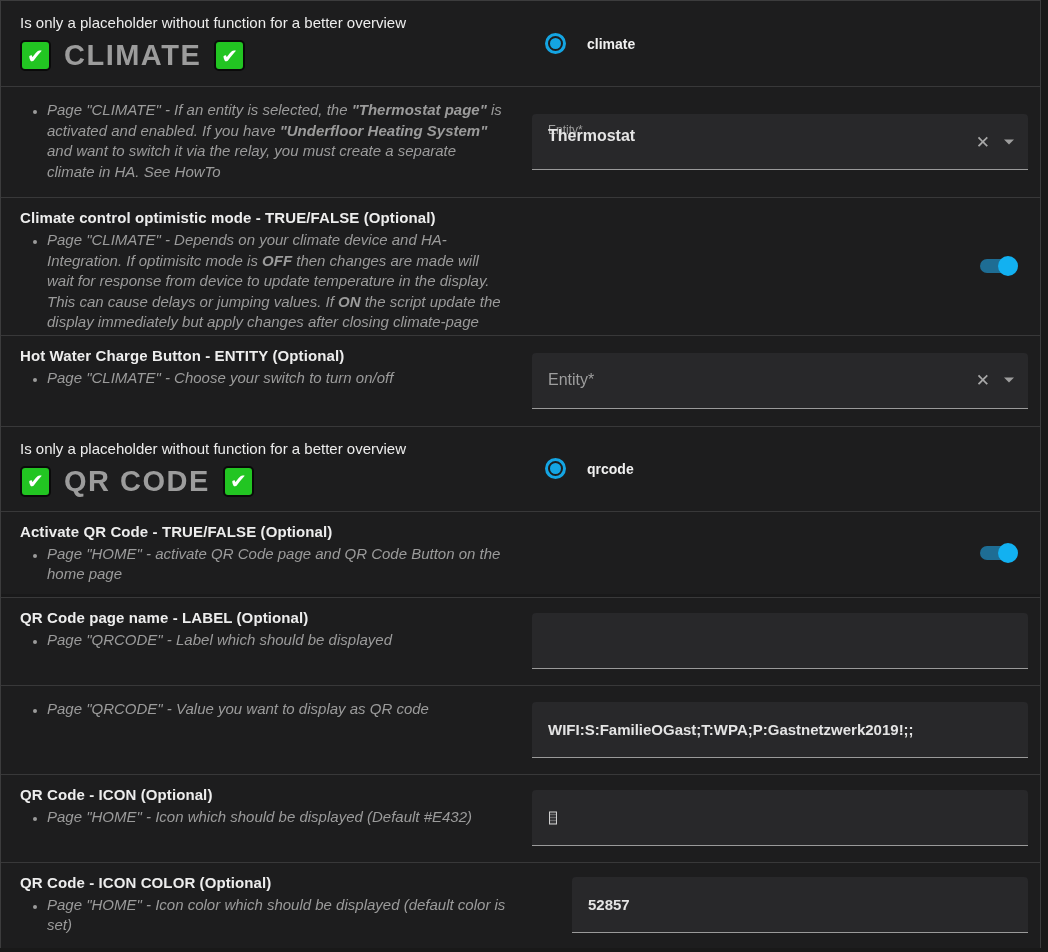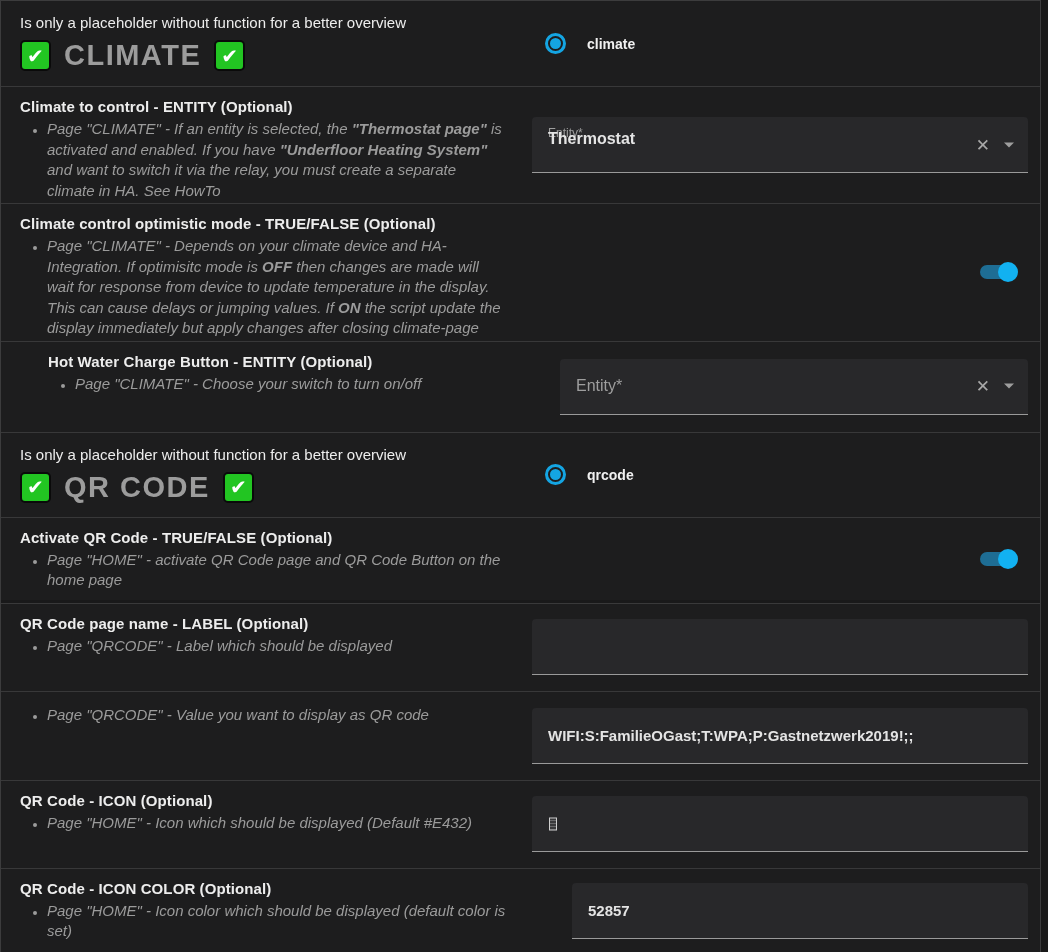--- a/index.html
+++ b/index.html
@@ -14,21 +14,21 @@
     background:#1d1d1e;
     border:1px solid rgba(255,255,255,0.14);
     border-bottom:none;
   }
   .row{display:flex;border-top:1px solid rgba(255,255,255,0.12);}
   .row.no-top{border-top:none;}
   .card .row:first-child{border-top:none;}
   .r1{min-height:85px;}
   .r2{min-height:111px;}
   .r3{min-height:133px;}
-  .r4{min-height:91px;padding-left:28px;}
+  .r4{min-height:91px;}
   .r5{min-height:85px;}
   .r6{min-height:83px;}
   .r7{min-height:87px;}
   .r8{min-height:89px;}
   .r9{min-height:88px;}
   .r10{min-height:86px;gap:40px;}
   .group-gap{height:4px;background:#19191a;border-bottom:1px solid rgba(255,255,255,0.14);}
 
   .left{flex:0 0 519px;width:519px;padding:10px 4px 2px 19px;}
   .right{flex:1;display:flex;align-items:center;padding:0 12px;}
@@ -102,21 +102,20 @@
       </div>
     </div>
     <div class="right">
       <span class="radio"></span>
       <span class="radio-label">climate</span>
     </div>
   </div>
 
   <div class="row r2">
     <div class="left">
-      <div class="field-label">Climate to control - ENTITY (Optional)</div>
       <ul class="desc">
         <li><span>Page "CLIMATE" - If an entity is selected, the </span><span class="seg-b">"Thermostat page"</span><span> is activated and enabled. If you have </span><span class="seg-b">"Underfloor Heating System"</span><span> and want to switch it via the relay, you must create a separate climate in HA. See HowTo</span></li>
       </ul>
     </div>
     <div class="right">
       <div class="control-box">
         <span class="float-label">Entity*</span>
         <span class="select-value">Thermostat</span>
         <span class="select-icons">
           <span class="clear-icon">✕</span>

